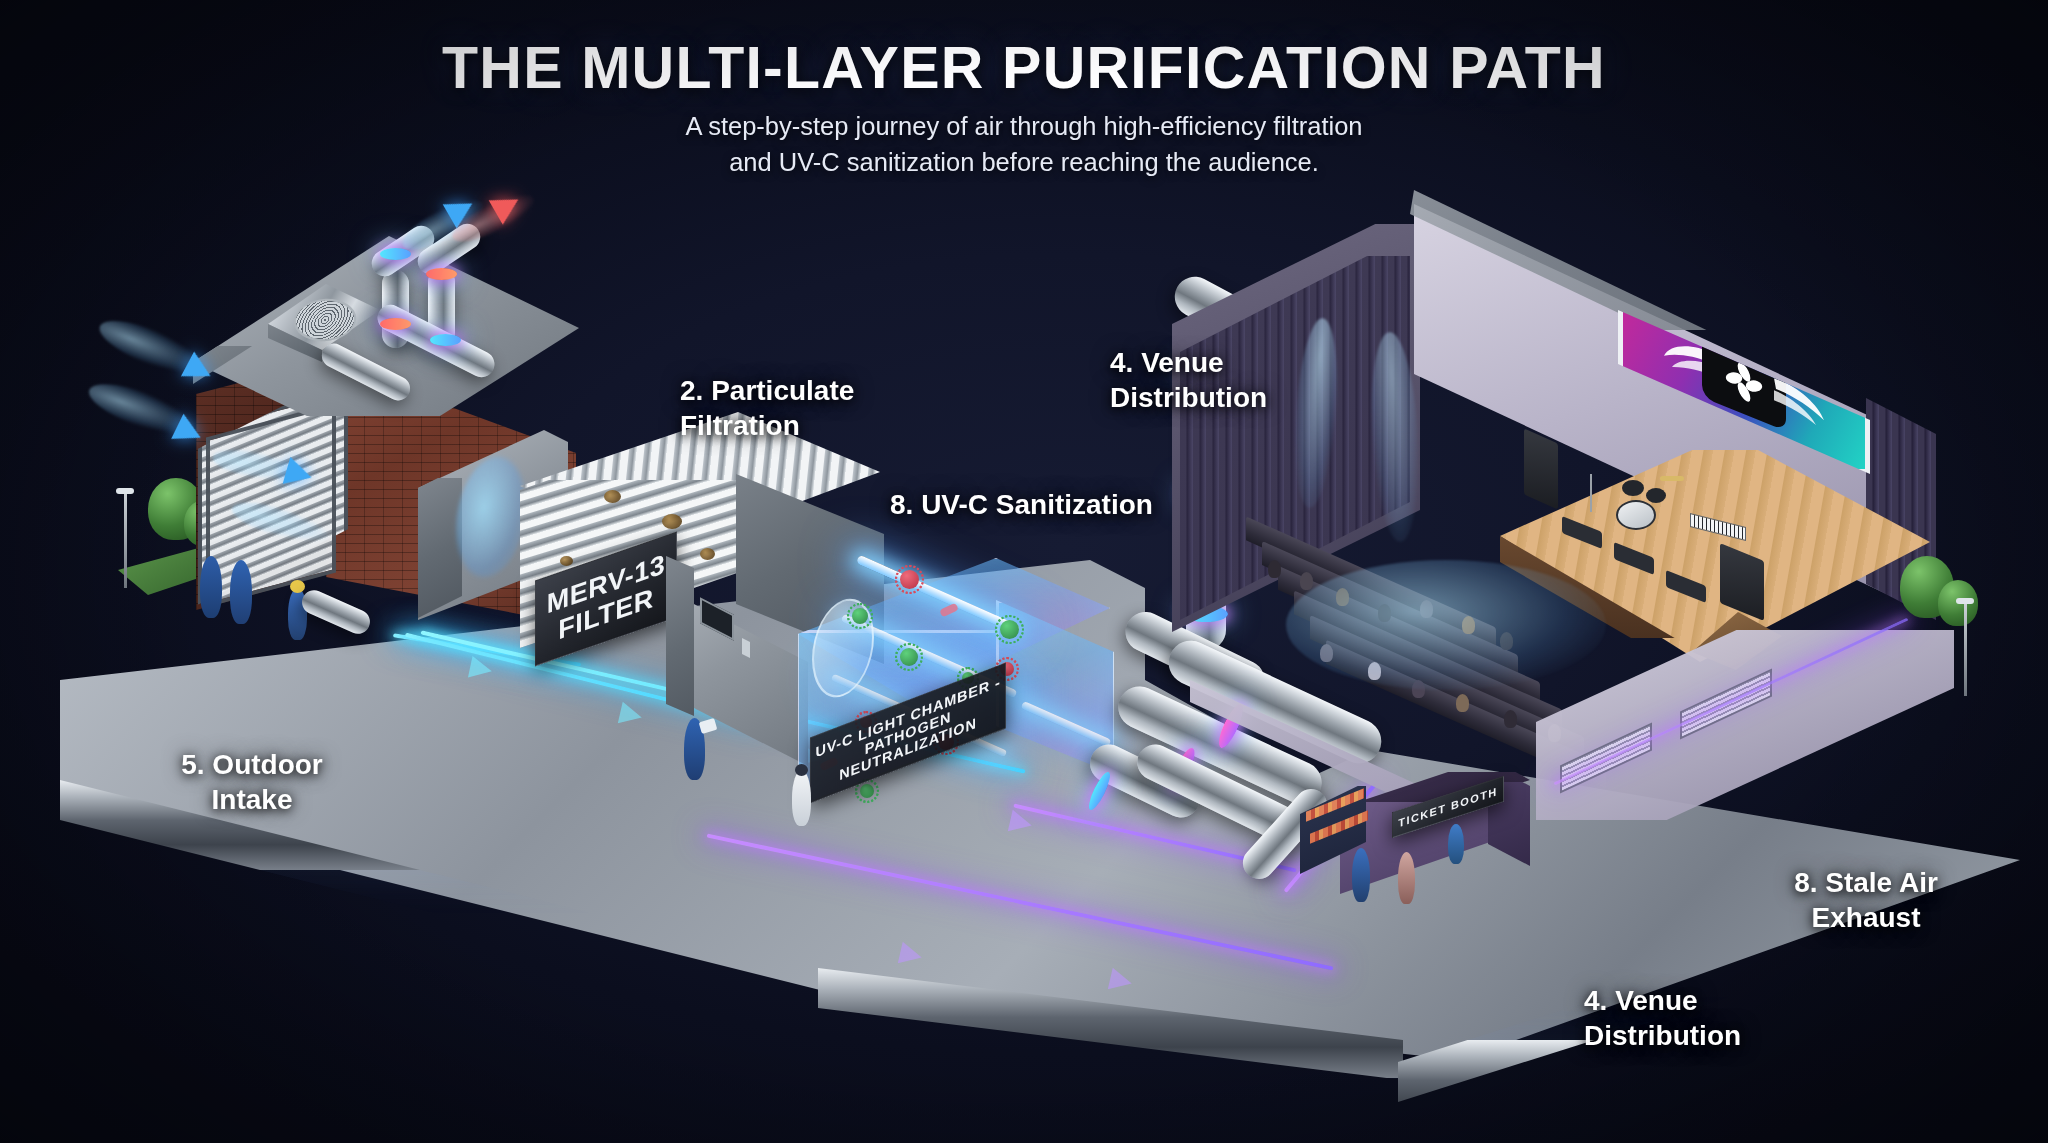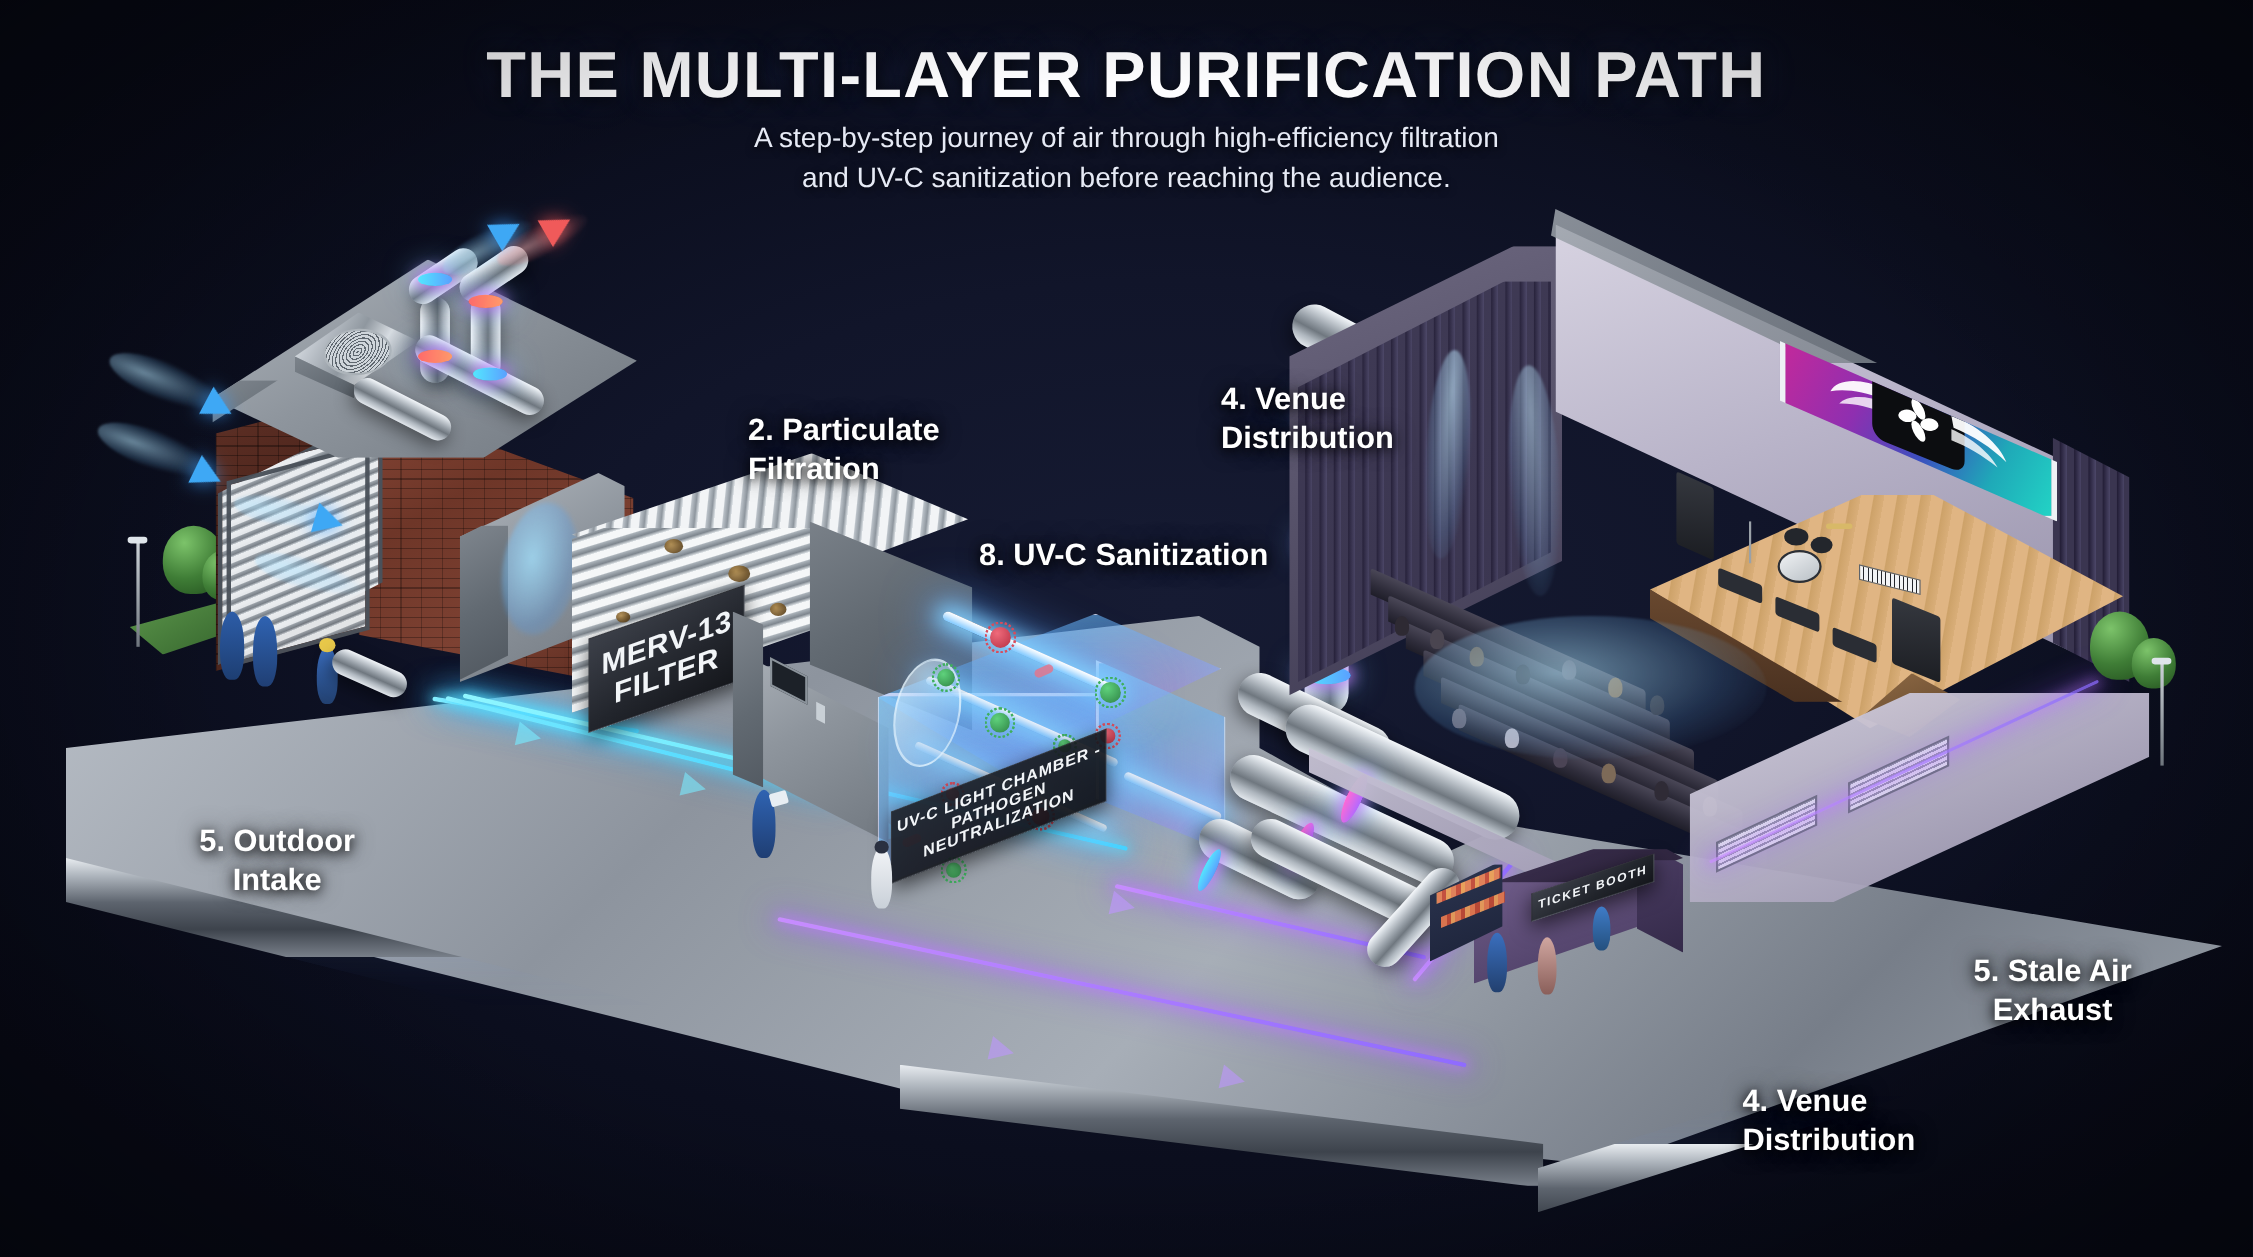--- a/index.html
+++ b/index.html
@@ -542,16 +542,16 @@
 Filtration</div>
 
   <div class="callout" style="left:890px;top:488px;text-align:left;width:300px;">8. UV-C Sanitization</div>
 
   <div class="callout" style="left:1110px;top:346px;text-align:left;width:200px;">4. Venue
 Distribution</div>
 
   <div class="callout" style="left:1584px;top:984px;text-align:left;width:210px;">4. Venue
 Distribution</div>
 
-  <div class="callout" style="left:1766px;top:866px;text-align:center;width:200px;">5. Stale Air
+  <div class="callout" style="left:1766px;top:866px;text-align:center;width:200px;">8. Stale Air
 Exhaust</div>
 
 </div>
 
 </body></html>

